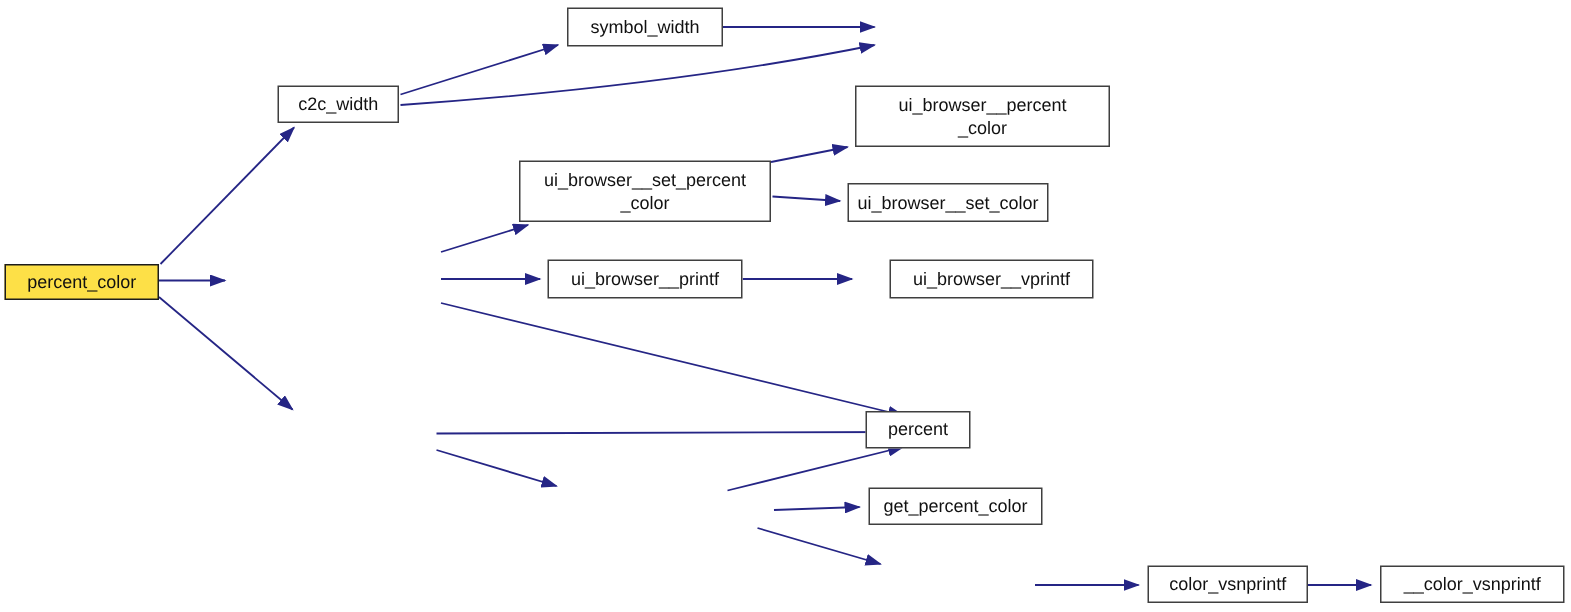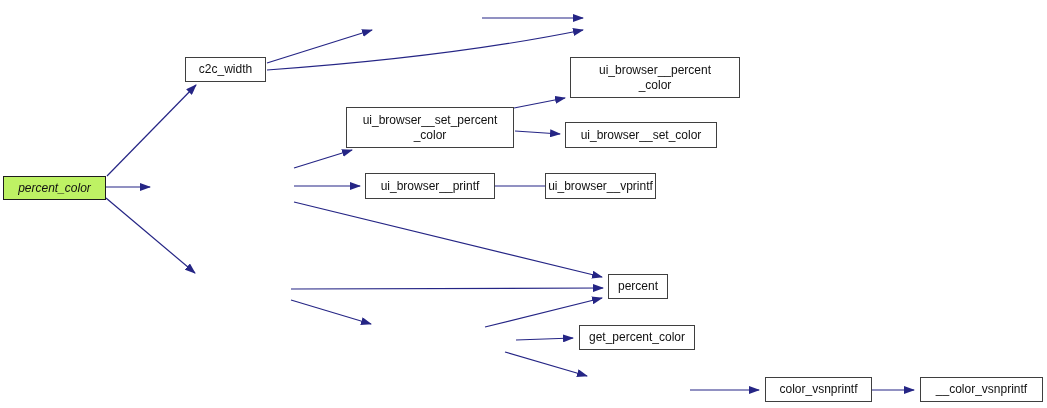--- a/index.html
+++ b/index.html
@@ -21,24 +21,23 @@
     font-size:12px;
     line-height:1.22;
     display:flex;
     align-items:center;
     justify-content:center;
     text-align:center;
     white-space:pre-line;
     cursor:pointer;
   }
   .node.highlight{
-    background:#bef264;
+    background:#fde047;
     border-color:#1c1c1c;
     cursor:default;
-    font-style:italic;
   }
 </style>
 </head>
 <body>
 
 <div id="canvas">
 
   <svg id="edges" width="1047" height="408" viewBox="0 0 1047 408">
     <defs>
       <marker id="arrow" markerUnits="userSpaceOnUse" markerWidth="11" markerHeight="8" viewBox="0 0 11 8" refX="10" refY="4" orient="auto">
@@ -63,37 +62,38 @@
     <path class="edge" marker-end="url(#arrow)" d="M516,340 L573,338"></path>
     <path class="edge" marker-end="url(#arrow)" d="M505,352 L587,376"></path>
     <path class="edge" marker-end="url(#arrow)" d="M690,390 L759,390"></path>
     <path class="edge" marker-end="url(#arrow)" d="M872,390 L914,390"></path>
   </svg>
 
   <div class="node highlight" style="left:3px;top:176px;width:103px;height:24px">percent_color</div>
 
   <div class="node" style="left:185px;top:57px;width:81px;height:25px">c2c_width</div>
 
+  <div class="node" style="left:378px;top:5px;width:104px;height:26px">symbol_width</div>
 
 
   <div class="node" style="left:570px;top:57px;width:170px;height:41px">ui_browser__percent
 _color</div>
 
   <div class="node" style="left:346px;top:107px;width:168px;height:41px">ui_browser__set_percent
 _color</div>
 
-  <div class="node" style="left:565px;top:122px;width:152px;height:26px">ui_browser__set_color</div>
+  <div class="node" style="left:565px;top:122px;width:134px;height:26px">ui_browser__set_color</div>
 
 
   <div class="node" style="left:365px;top:173px;width:130px;height:26px">ui_browser__printf</div>
 
-  <div class="node" style="left:545px;top:173px;width:111px;height:26px">ui_browser__vprintf</div>
+  <div class="node" style="left:593px;top:173px;width:136px;height:26px">ui_browser__vprintf</div>
 
 
-  <div class="node" style="left:608px;top:274px;width:60px;height:25px">percent</div>
+  <div class="node" style="left:577px;top:274px;width:70px;height:25px">percent</div>
 
 
   <div class="node" style="left:579px;top:325px;width:116px;height:25px">get_percent_color</div>
 
 
   <div class="node" style="left:920px;top:377px;width:123px;height:25px">__color_vsnprintf</div>
 
   <div class="node" style="left:765px;top:377px;width:107px;height:25px">color_vsnprintf</div>
 
 </div>

